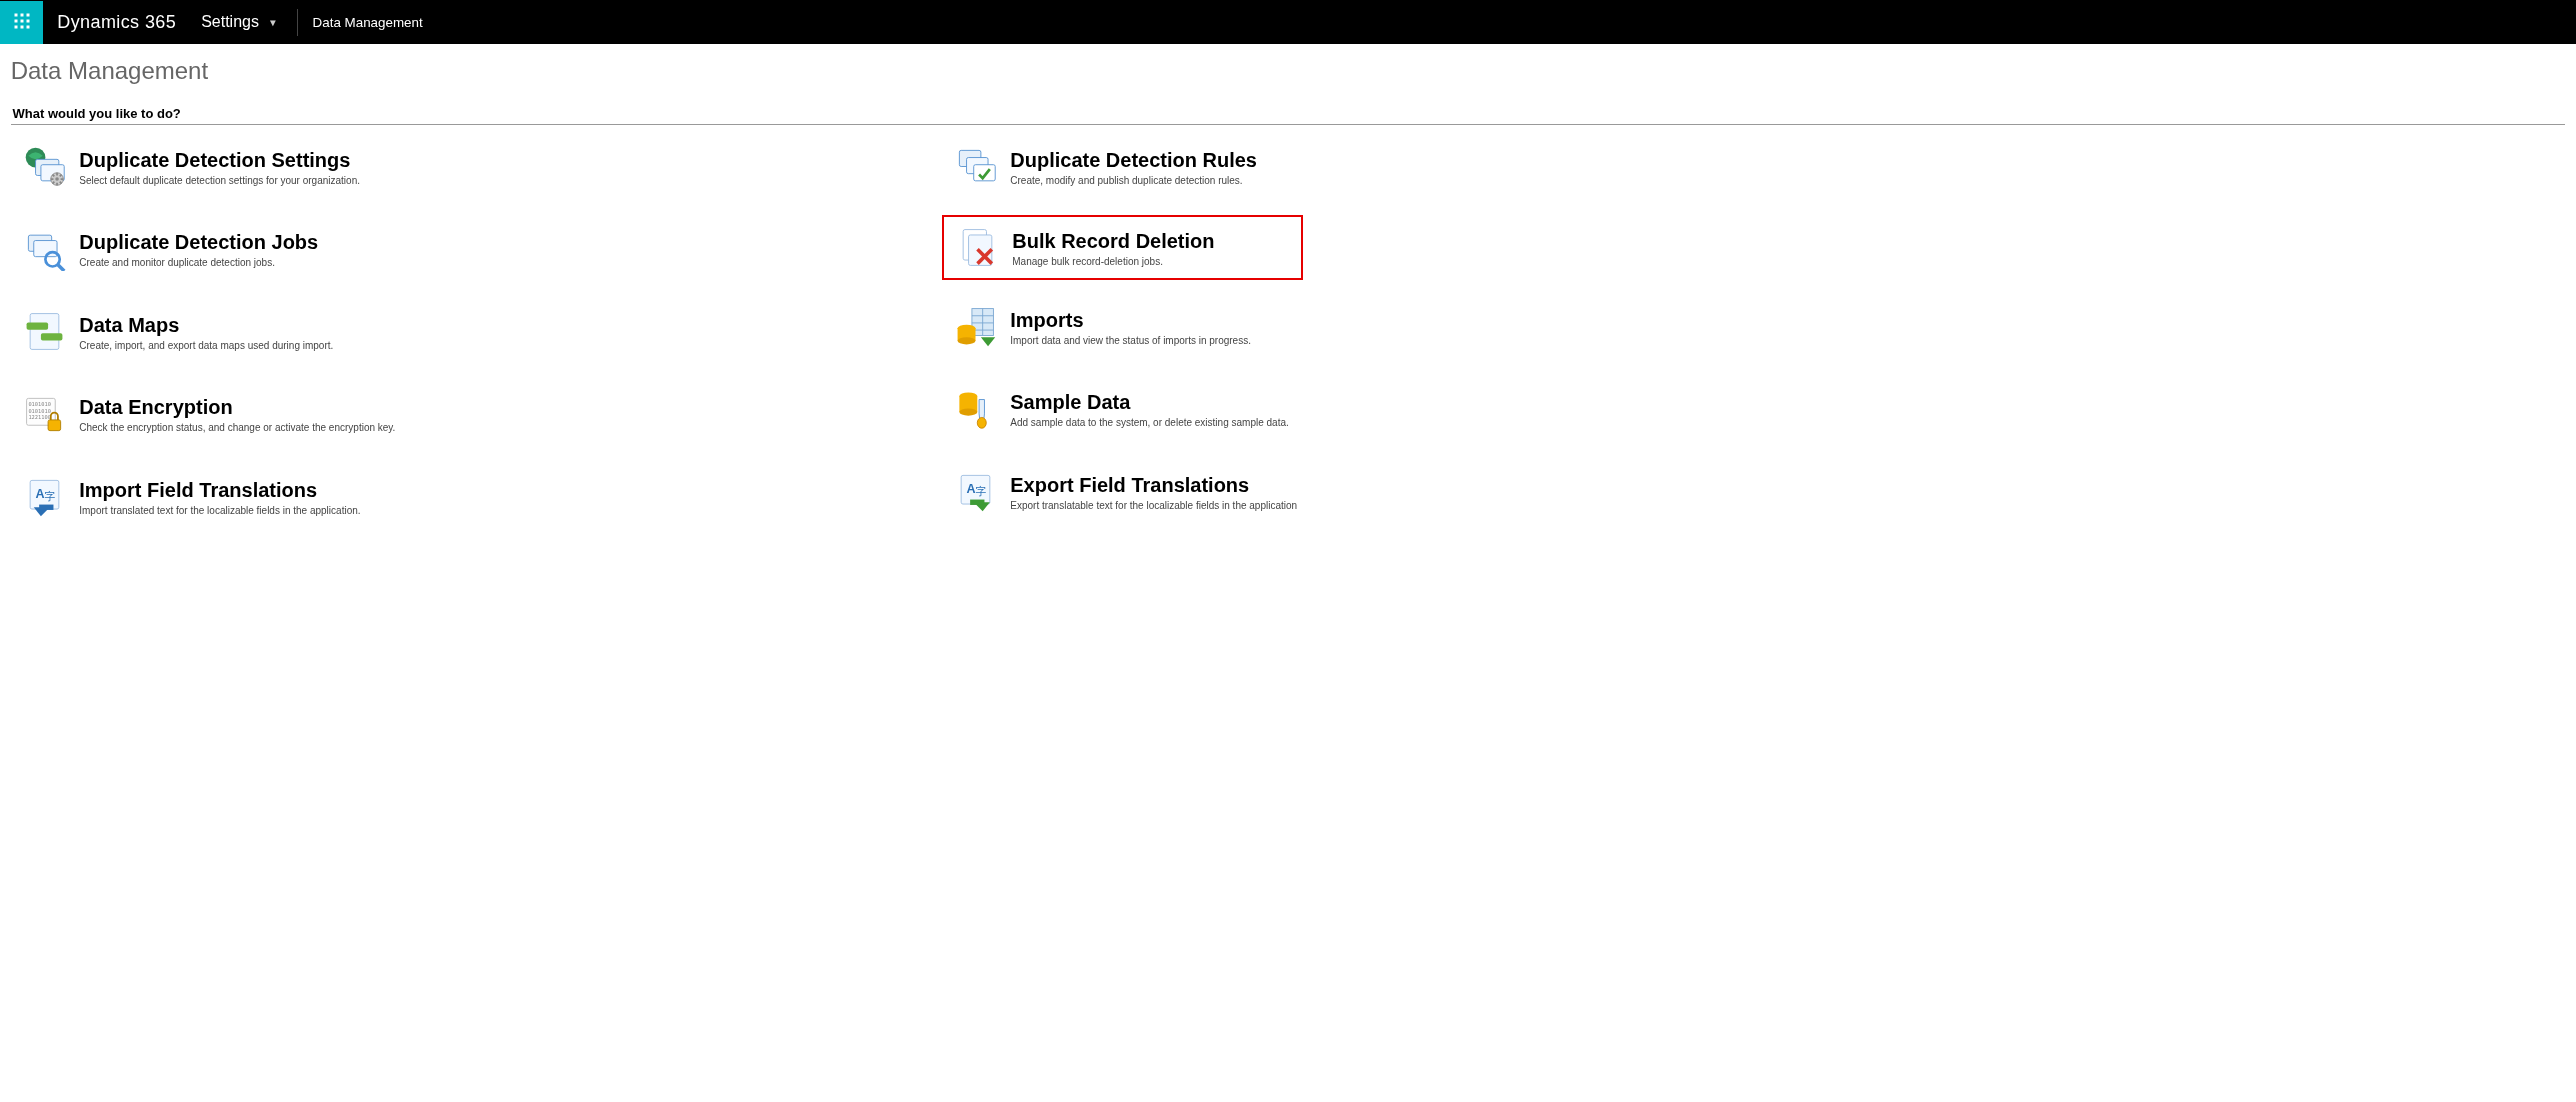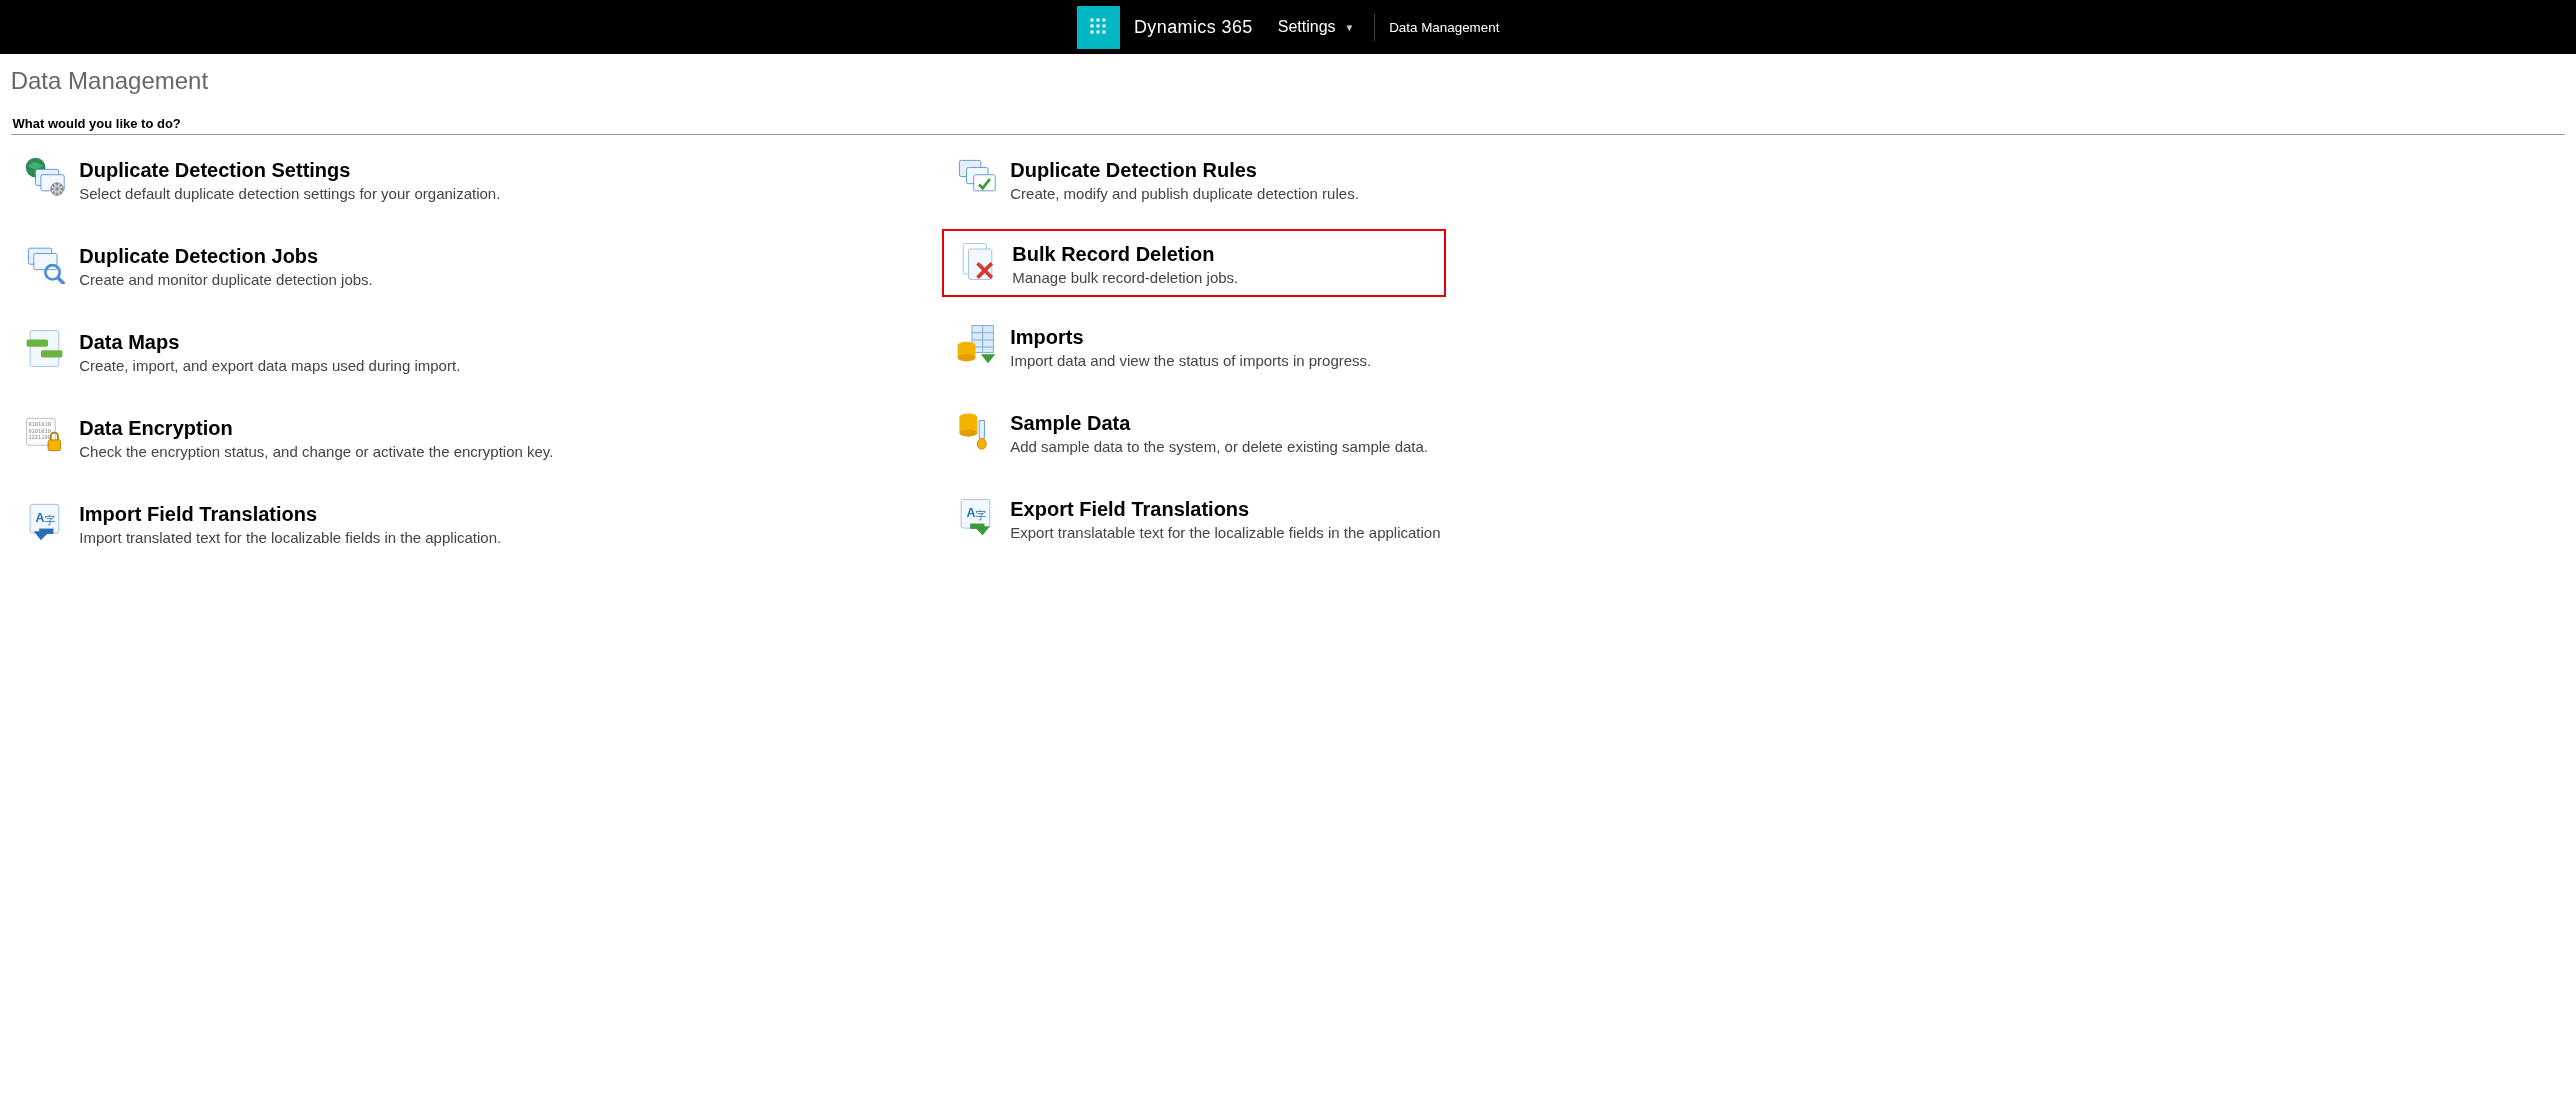--- a/index.html
+++ b/index.html
@@ -6,23 +6,22 @@
   body {
     font-family: "Segoe UI", Tahoma, Geneva, Verdana, sans-serif;
     background: #ffffff;
     width: 2576px;
     color: #333;
   }
   .topbar {
     display: flex;
     align-items: center;
     background: #000000;
-    height: 54px;
+    height: 44px;
     color: #fff;
-    justify-content: center;
   }
   .waffle {
     width: 43px;
     height: 43px;
     background: #00b7c3;
     display: flex;
     align-items: center;
     justify-content: center;
   }
   .waffle svg { width: 18px; height: 18px; }
@@ -93,21 +92,21 @@
   }
   .item .icon svg { width: 43px; height: 43px; }
   .item .txt { padding-left: 7.2px; padding-top: 1.8px; }
   .item .title {
     font-size: 20px;
     font-weight: 700;
     color: #000;
     line-height: 1.3;
   }
   .item .desc {
-    font-size: 15px;
+    font-size: 10px;
     color: #444;
     margin-top: 1.8px;
   }
   .highlighted {
     border: 2.7px solid #e60000;
     padding: 9px 23px 9px 5.4px;
     margin-bottom: 16px;
     margin-top: -3.6px;
   }
 </style>

